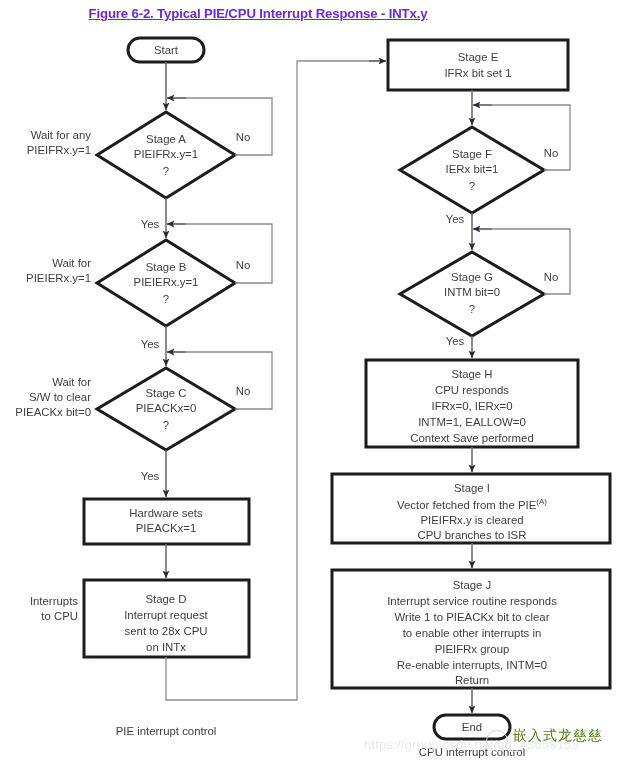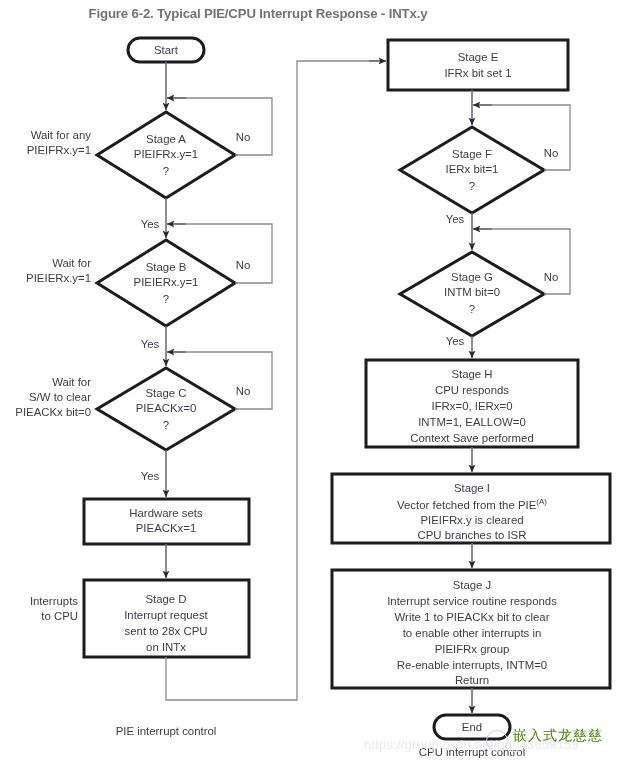--- a/index.html
+++ b/index.html
@@ -9,22 +9,23 @@
     color:#3a3a44;
     position:relative;
     overflow:hidden;
   }
   #figure-title{
     position:absolute;
     left:0;top:6px;width:516px;
     text-align:center;
     font-size:13.2px;
     font-weight:bold;
-    color:#737373;
+    color:#6d28d9;
     letter-spacing:-0.15px;
+    text-decoration:underline;
   }
   svg#flow{
     position:absolute;left:0;top:0;
     width:638px;height:766px;
   }
   .shape-thick{fill:#ffffff;stroke:#1b1b20;stroke-width:3;}
   .shape-diamond{fill:#ffffff;stroke:#1b1b20;stroke-width:3;stroke-linejoin:miter;}
   .conn{fill:none;stroke:#6e6e78;stroke-width:1.6;}
   .conn-thin{fill:none;stroke:#8a8a93;stroke-width:1.3;}
   .arrowhead{fill:#2a2a32;}

